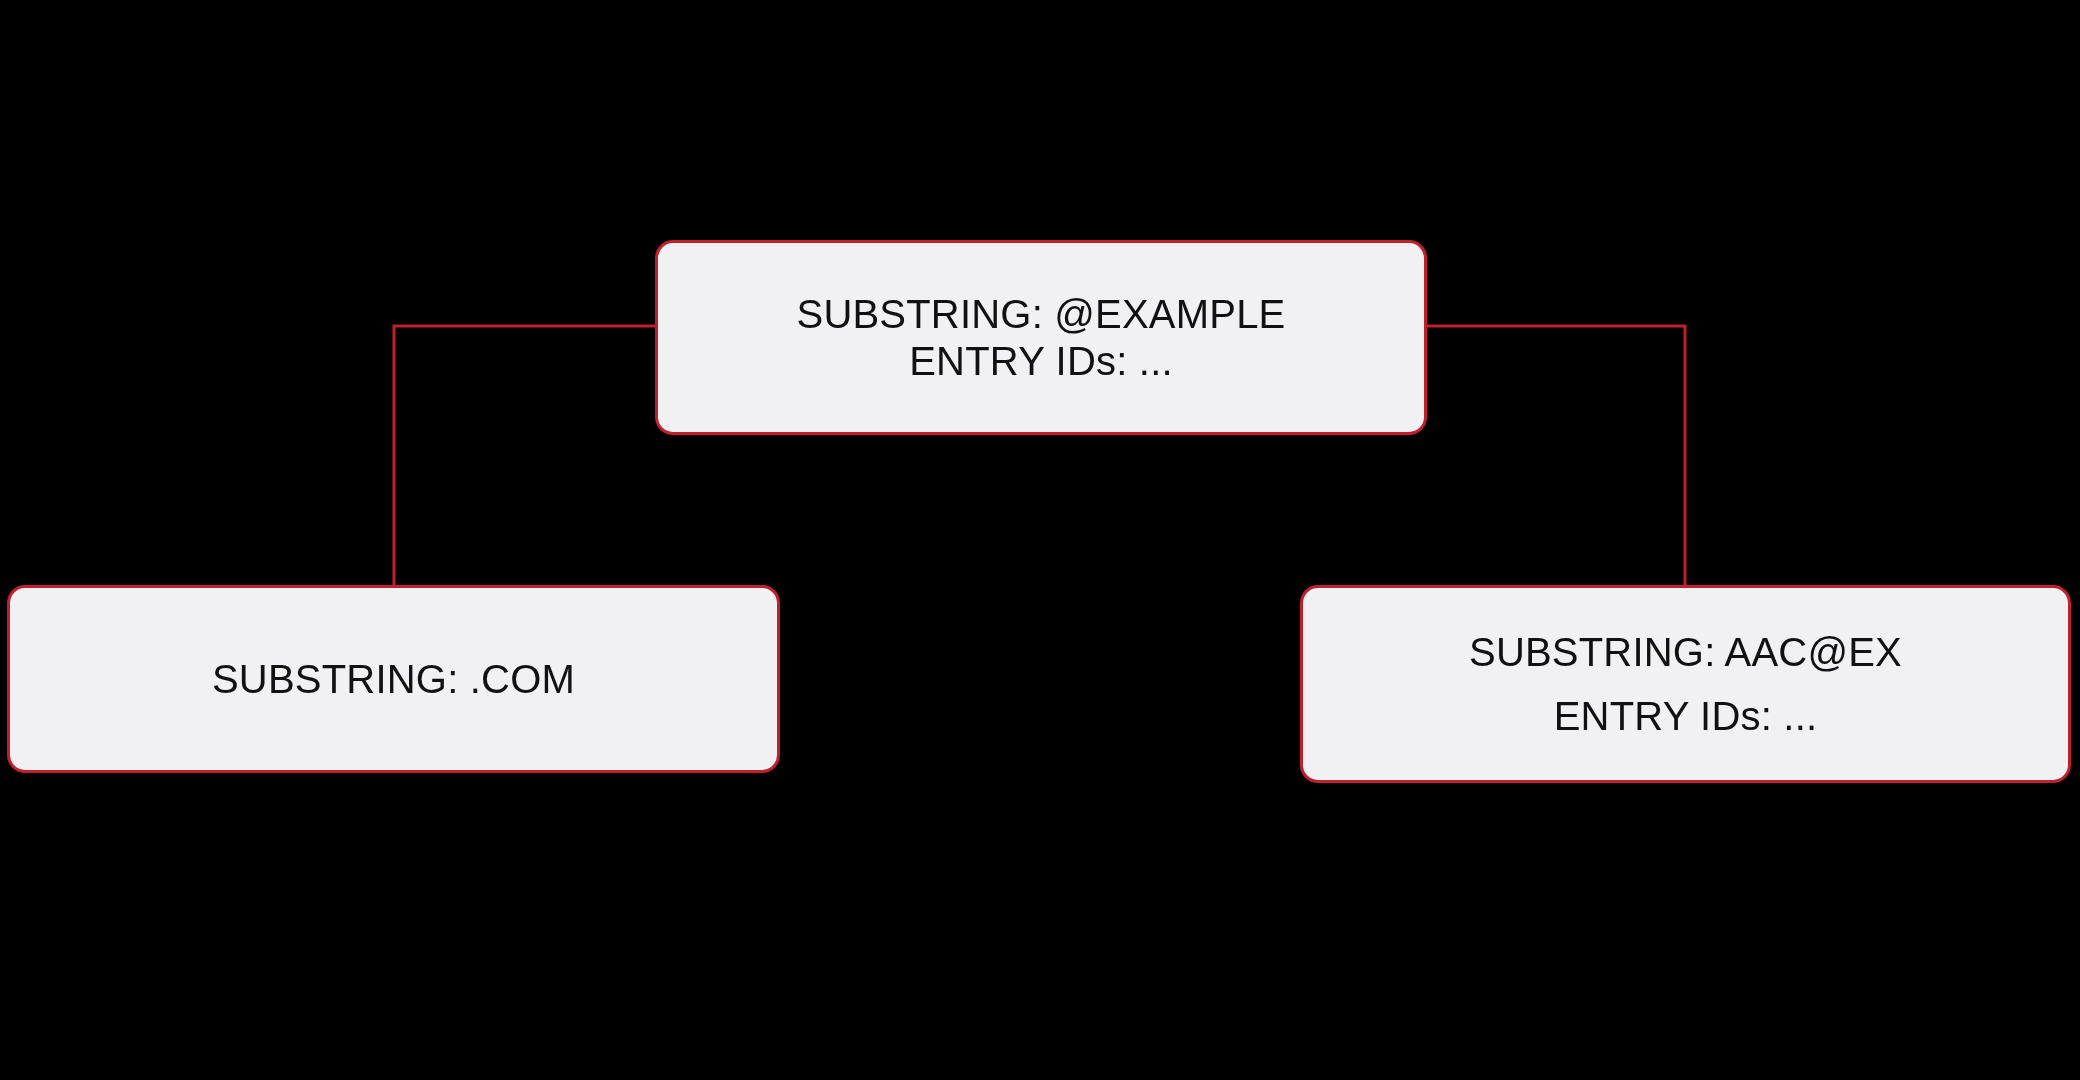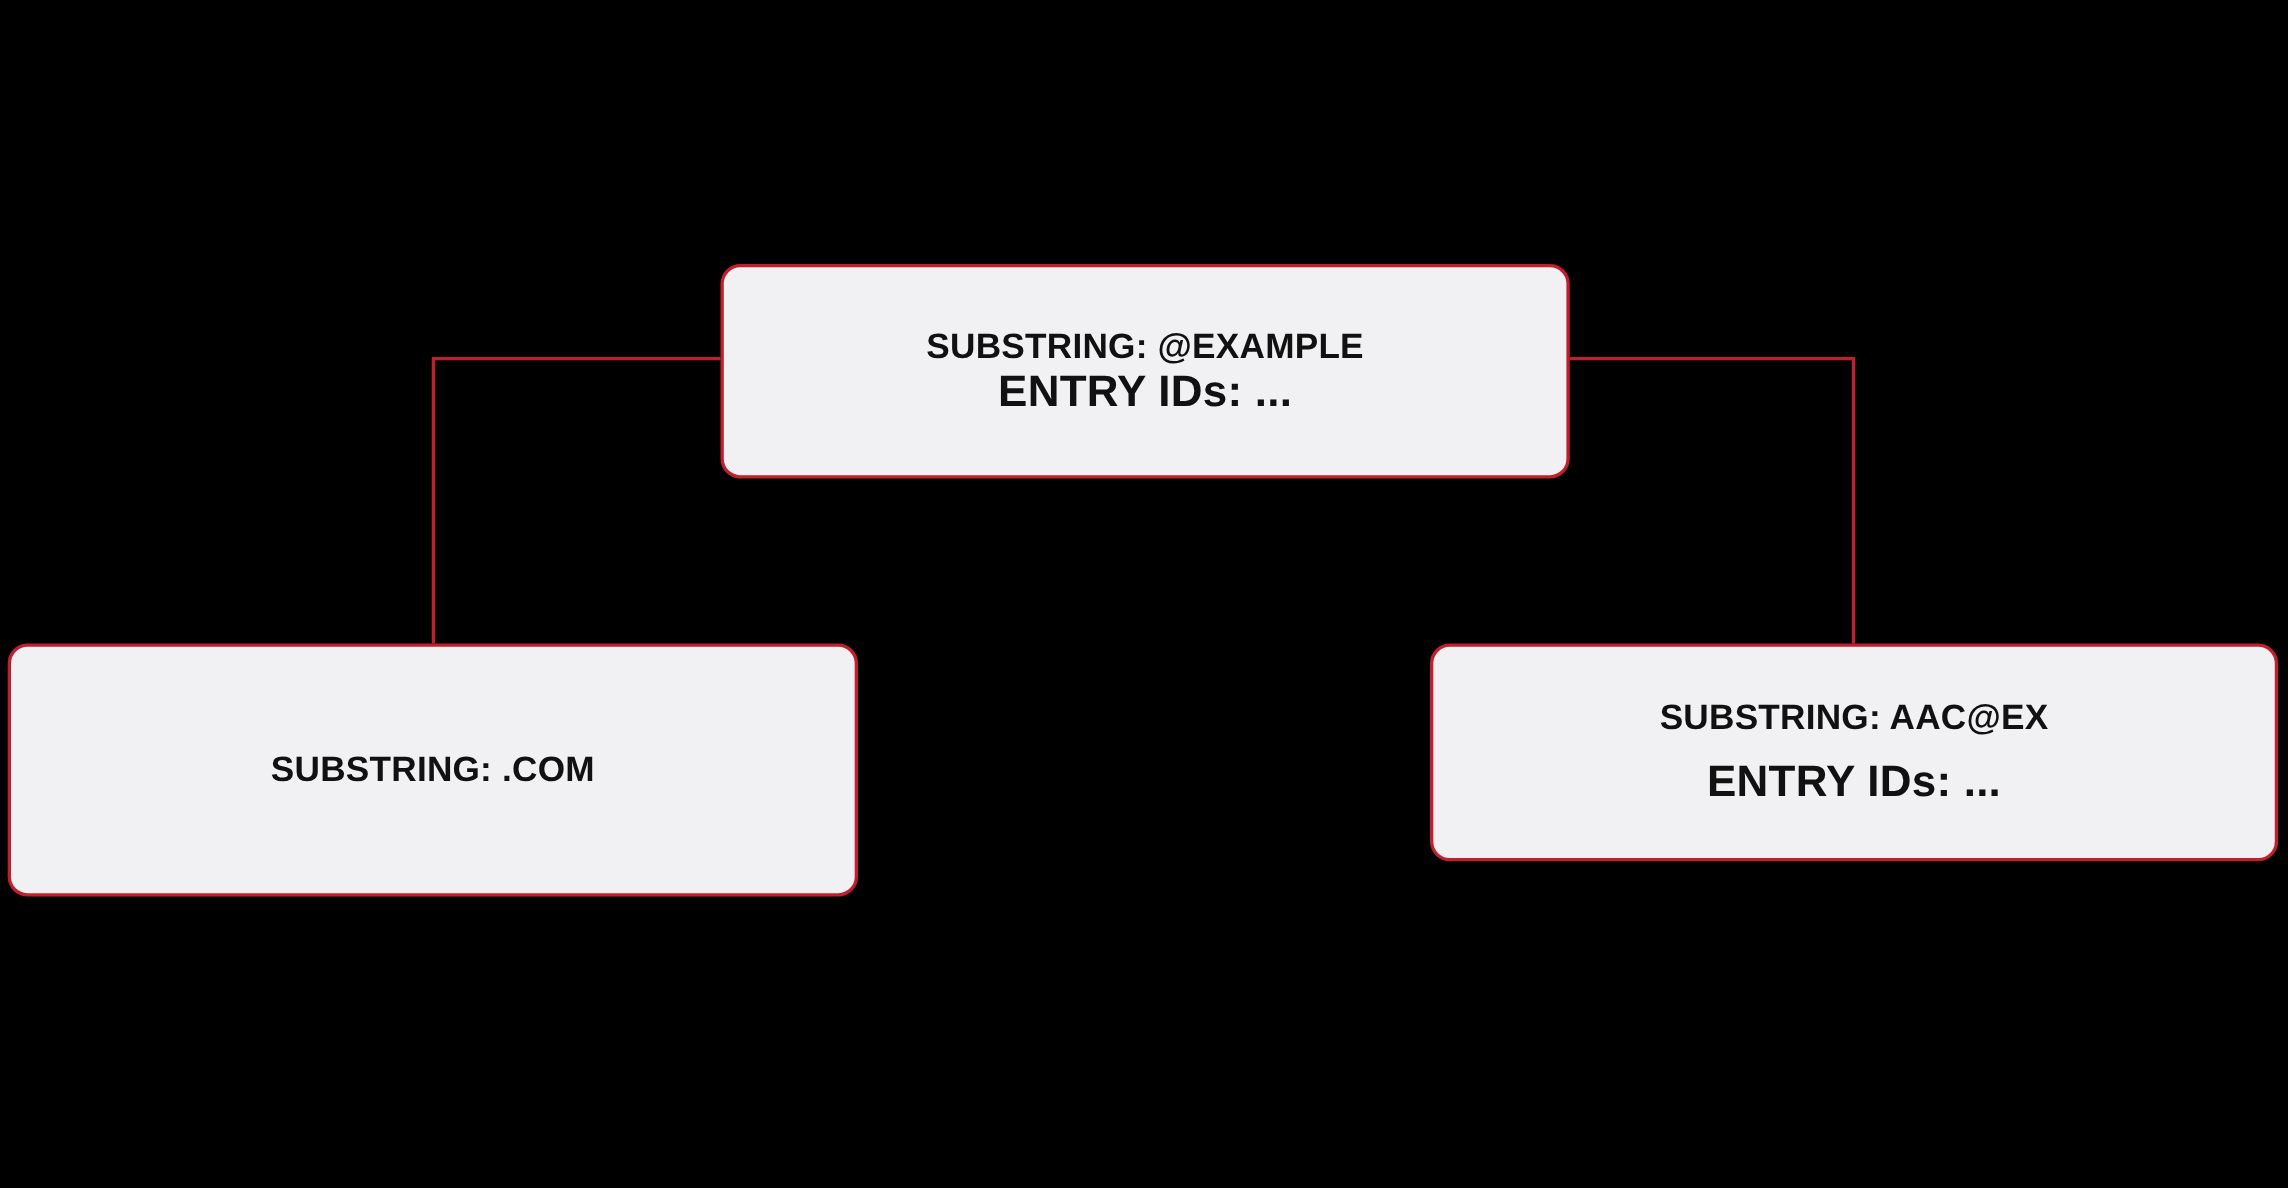--- a/index.html
+++ b/index.html
@@ -33,44 +33,44 @@
     display: flex;
     flex-direction: column;
     align-items: center;
     justify-content: center;
     text-align: center;
     color: #111111;
     padding: 0 14px;
     z-index: 2;
   }
   .node-line-1 {
-    font-size: 32px;
-    font-weight: bold;
+    font-size: 40px;
+    font-weight: normal;
     letter-spacing: 0.2px;
     line-height: 1.16;
     white-space: nowrap;
   }
   .node-line-2 {
     font-size: 40px;
-    font-weight: bold;
+    font-weight: normal;
     letter-spacing: 0.2px;
     line-height: 1.16;
     white-space: nowrap;
   }
   #node-root {
     left: 655px;
     top: 240px;
     width: 772px;
     height: 195px;
   }
   #node-left {
     left: 7px;
     top: 585px;
     width: 773px;
-    height: 230px;
+    height: 188px;
   }
   #node-right {
     left: 1300px;
     top: 585px;
     width: 771px;
     height: 198px;
     gap: 17px;
   }
 </style>
 </head>

